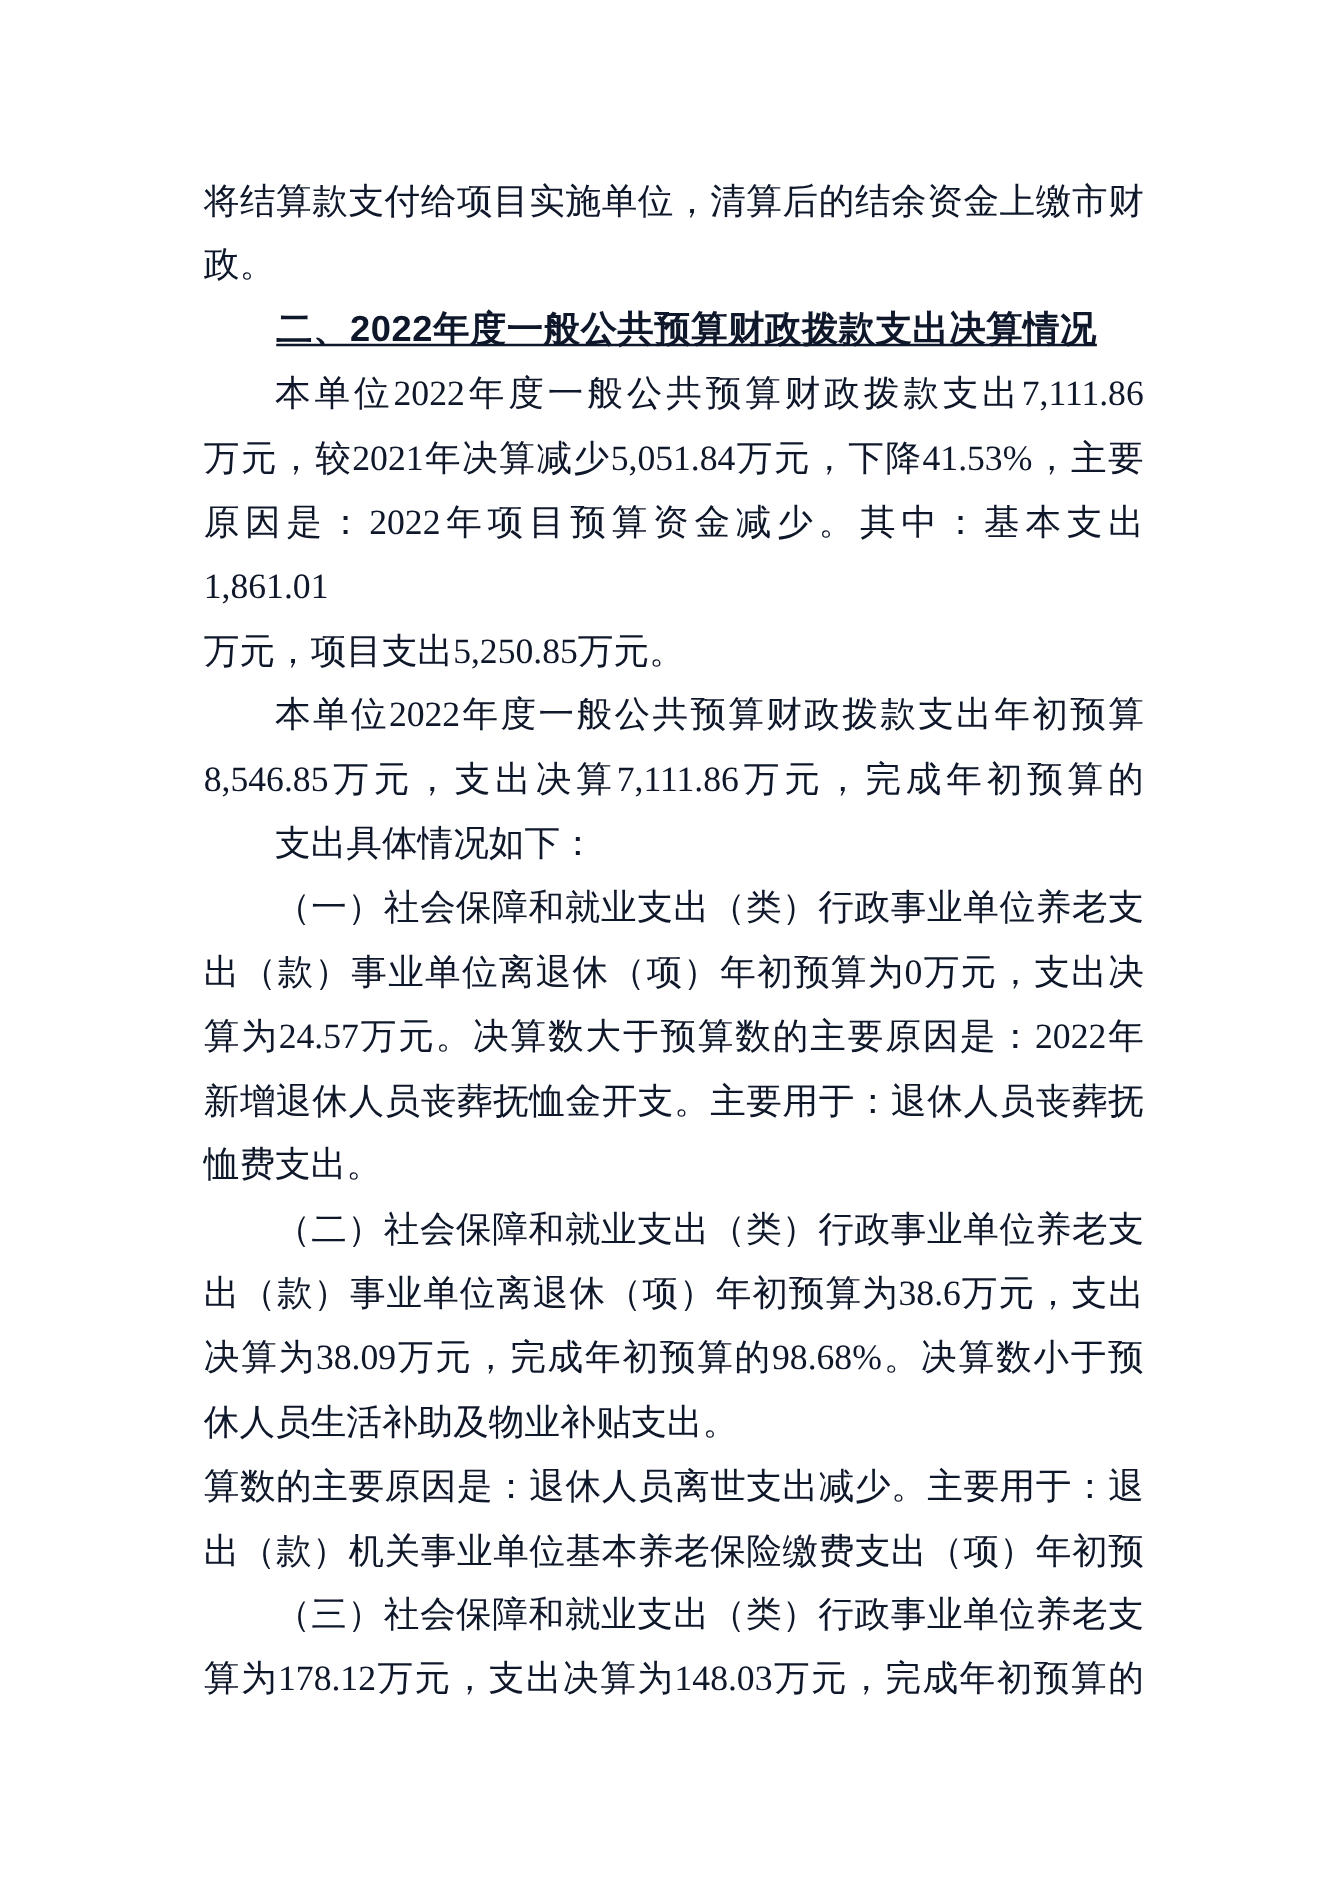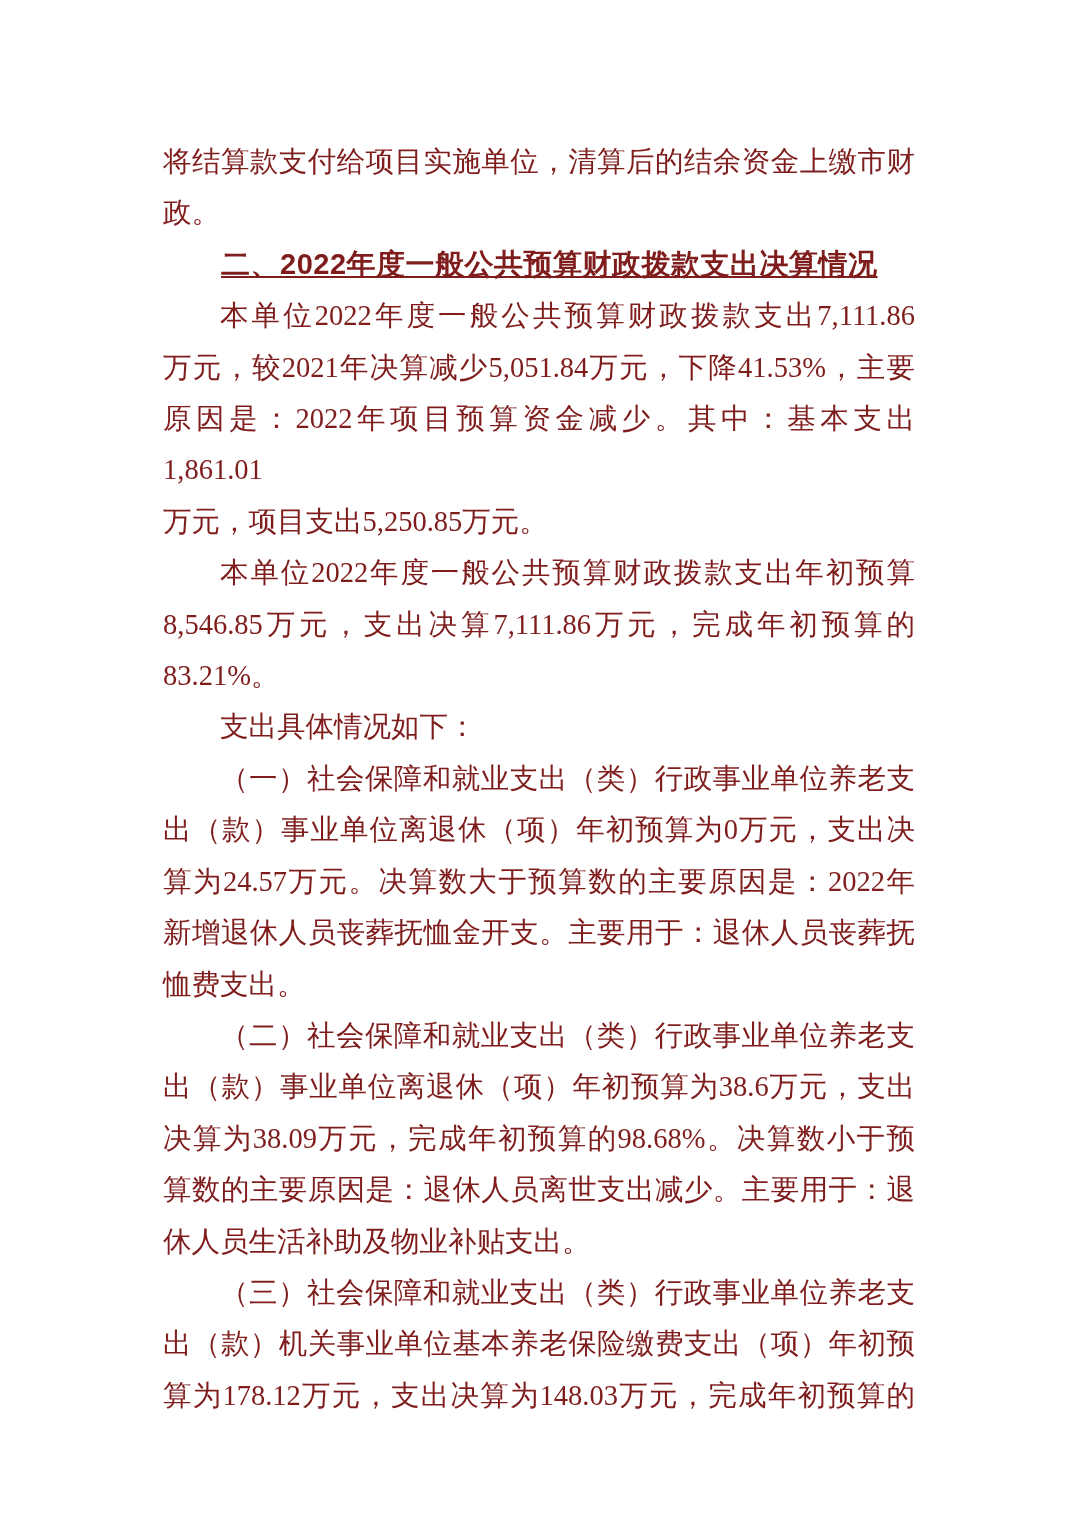--- a/index.html
+++ b/index.html
@@ -12,21 +12,21 @@
     width: 1075px;
     height: 1520px;
     background: #ffffff;
     overflow: hidden;
   }
   .content {
     position: absolute;
     left: 163px;
     right: 160px;
     top: 136px;
-    color: #7f1d1d;
+    color: #0f172a;
     font-size: 28.5px;
     line-height: 51.4px;
   }
   .line {
     white-space: normal;
   }
   
   .j {
     text-align: justify;
     text-align-last: justify;
@@ -62,43 +62,42 @@
     <div class="para">
       <div class="line ind j">本单位2022年度一般公共预算财政拨款支出7,111.86</div>
       <div class="line j">万元，较2021年决算减少5,051.84万元，下降41.53%，主要</div>
       <div class="line j">原因是：2022年项目预算资金减少。其中：基本支出1,861.01</div>
       <div class="line">万元，项目支出5,250.85万元。</div>
     </div>
 
     <div class="para">
       <div class="line ind j">本单位2022年度一般公共预算财政拨款支出年初预算</div>
       <div class="line j">8,546.85万元，支出决算7,111.86万元，完成年初预算的</div>
-      <div class="line">83.21%。</div>
     </div>
 
     <div class="para">
       <div class="line ind">支出具体情况如下：</div>
     </div>
 
     <div class="para">
       <div class="line ind j">（一）社会保障和就业支出（类）行政事业单位养老支</div>
       <div class="line j">出（款）事业单位离退休（项）年初预算为0万元，支出决</div>
       <div class="line j">算为24.57万元。决算数大于预算数的主要原因是：2022年</div>
       <div class="line j">新增退休人员丧葬抚恤金开支。主要用于：退休人员丧葬抚</div>
       <div class="line">恤费支出。</div>
     </div>
 
     <div class="para">
       <div class="line ind j">（二）社会保障和就业支出（类）行政事业单位养老支</div>
       <div class="line j">出（款）事业单位离退休（项）年初预算为38.6万元，支出</div>
       <div class="line j">决算为38.09万元，完成年初预算的98.68%。决算数小于预</div>
+      <div class="line">休人员生活补助及物业补贴支出。</div>
       <div class="line j">算数的主要原因是：退休人员离世支出减少。主要用于：退</div>
-      <div class="line">休人员生活补助及物业补贴支出。</div>
     </div>
 
     <div class="para">
+      <div class="line j">出（款）机关事业单位基本养老保险缴费支出（项）年初预</div>
       <div class="line ind j">（三）社会保障和就业支出（类）行政事业单位养老支</div>
-      <div class="line j">出（款）机关事业单位基本养老保险缴费支出（项）年初预</div>
       <div class="line j">算为178.12万元，支出决算为148.03万元，完成年初预算的</div>
     </div>
 
   </div>
 </div>
 
 </body></html>

